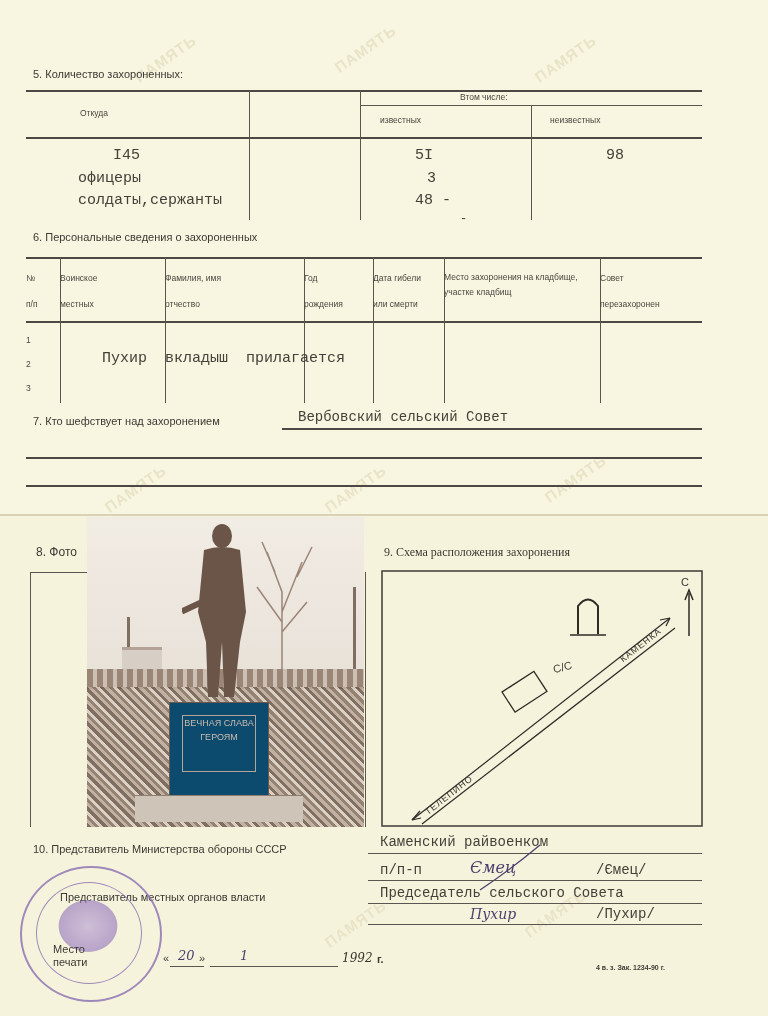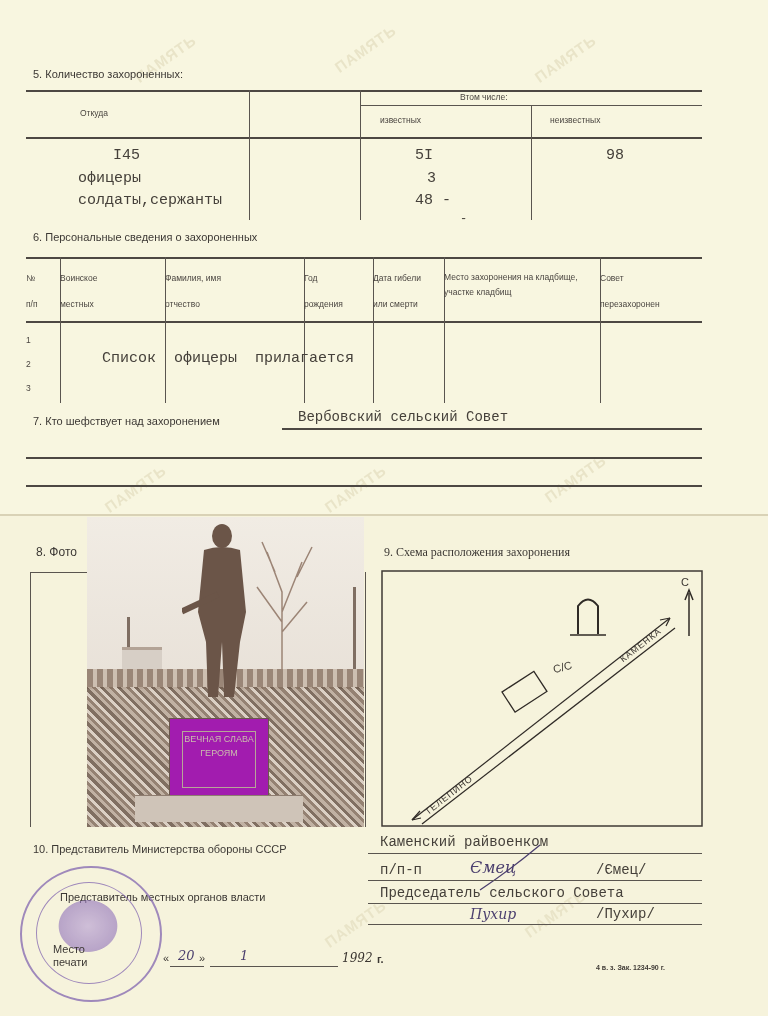--- a/index.html
+++ b/index.html
@@ -20,21 +20,21 @@
   .vline { position:absolute; width:1px; background:#5a554f; }
   .watermark { position:absolute; font-family:"Liberation Sans",sans-serif; font-weight:bold; font-size:15px; color:#e9e4c8; transform:rotate(-35deg); letter-spacing:1px; pointer-events:none; }
 
   
   .photo { position:absolute; left:87px; top:517px; width:277px; height:310px; background:#ece6dc; overflow:hidden; }
   .sky { position:absolute; left:0; top:0; width:100%; height:170px; background:linear-gradient(#f1ece4,#e8e1d8); }
   .ground { position:absolute; left:0; top:170px; width:100%; height:140px;
     background:repeating-linear-gradient(45deg,#6d5a4c 0 3px,#b9a899 3px 6px,#857060 6px 9px,#d8ccc0 9px 12px); opacity:.85; }
   .fence { position:absolute; left:0; top:152px; width:100%; height:20px;
     background:repeating-linear-gradient(90deg,#9a8677 0 6px,#cdbfb1 6px 10px); }
-  .pedestal { position:absolute; left:82px; top:185px; width:98px; height:95px; background:#a21caf; border:1px solid #6a584c;margin-top:16px; }
+  .pedestal { position:absolute; left:82px; top:185px; width:98px; height:95px; background:#0c4a6e; border:1px solid #6a584c; }
   .plaque { position:absolute; left:12px; top:12px; width:72px; height:55px; border:1px solid #b7a697; color:#cbbcae; font-size:9px; text-align:center; line-height:14px; font-family:"Liberation Sans",sans-serif; }
   .base { position:absolute; left:48px; top:278px; width:168px; height:26px; background:#cfc4b8; border-top:1px solid #8e7d70; }
   .statue { position:absolute; }
   .tree { position:absolute; }
 
   
   .stamp { position:absolute; left:20px; top:866px; width:138px; height:132px; border-radius:50%; border:2px solid #8a6fb3; opacity:.8; }
   .stamp-inner { position:absolute; left:14px; top:14px; width:104px; height:100px; border-radius:50%; border:1.5px solid #8a6fb3; }
   .stamp-emblem { position:absolute; left:32px; top:28px; width:68px; height:60px; border-radius:50%; background:radial-gradient(#b49bd4,#8e6fba 60%,transparent 62%); opacity:.75; }
 </style>
@@ -90,21 +90,21 @@
 <div class="abs small" style="left:60px;top:272px;width:105px"><span>Воинское</span><br><br><span>местных</span></div>
 <div class="abs small" style="left:165px;top:272px;width:139px"><span>Фамилия, имя</span><br><br><span>отчество</span></div>
 <div class="abs small" style="left:304px;top:272px;width:69px"><span>Год</span><br><br><span>рождения</span></div>
 <div class="abs small" style="left:373px;top:272px;width:71px"><span>Дата гибели</span><br><br><span>или смерти</span></div>
 <div class="abs small" style="left:444px;top:270px;width:140px;line-height:15px">Место захоронения на кладбище, участке кладбищ</div>
 <div class="abs small" style="left:600px;top:272px;width:102px"><span>Совет</span><br><br><span>перезахоронен</span></div>
 
 <div class="abs small" style="left:26px;top:334px;width:34px">1</div>
 <div class="abs small" style="left:26px;top:358px;width:34px">2</div>
 <div class="abs small" style="left:26px;top:382px;width:34px">3</div>
-<div class="abs typed" style="left:102px;top:350px;font-size:15px;white-space:pre">Список  офицеры  прилагается</div>
+<div class="abs typed" style="left:102px;top:350px;font-size:15px;white-space:pre">Пухир  вкладыш  прилагается</div>
 
 <div class="abs label" style="left:33px;top:415px">7. Кто шефствует над захоронением</div>
 <div class="abs typed" style="left:298px;top:409px;font-size:14px">Вербовский сельский Совет</div>
 <div class="hline" style="left:282px;top:428px;width:420px"></div>
 <div class="hline" style="left:26px;top:457px;width:676px"></div>
 <div class="hline" style="left:26px;top:485px;width:676px"></div>
 
 <div class="abs label" style="left:36px;top:545px;font-size:12px">8. Фото</div>
 <div class="hline thin" style="left:30px;top:572px;width:60px"></div>
 <div class="vline" style="left:30px;top:572px;height:255px"></div>

